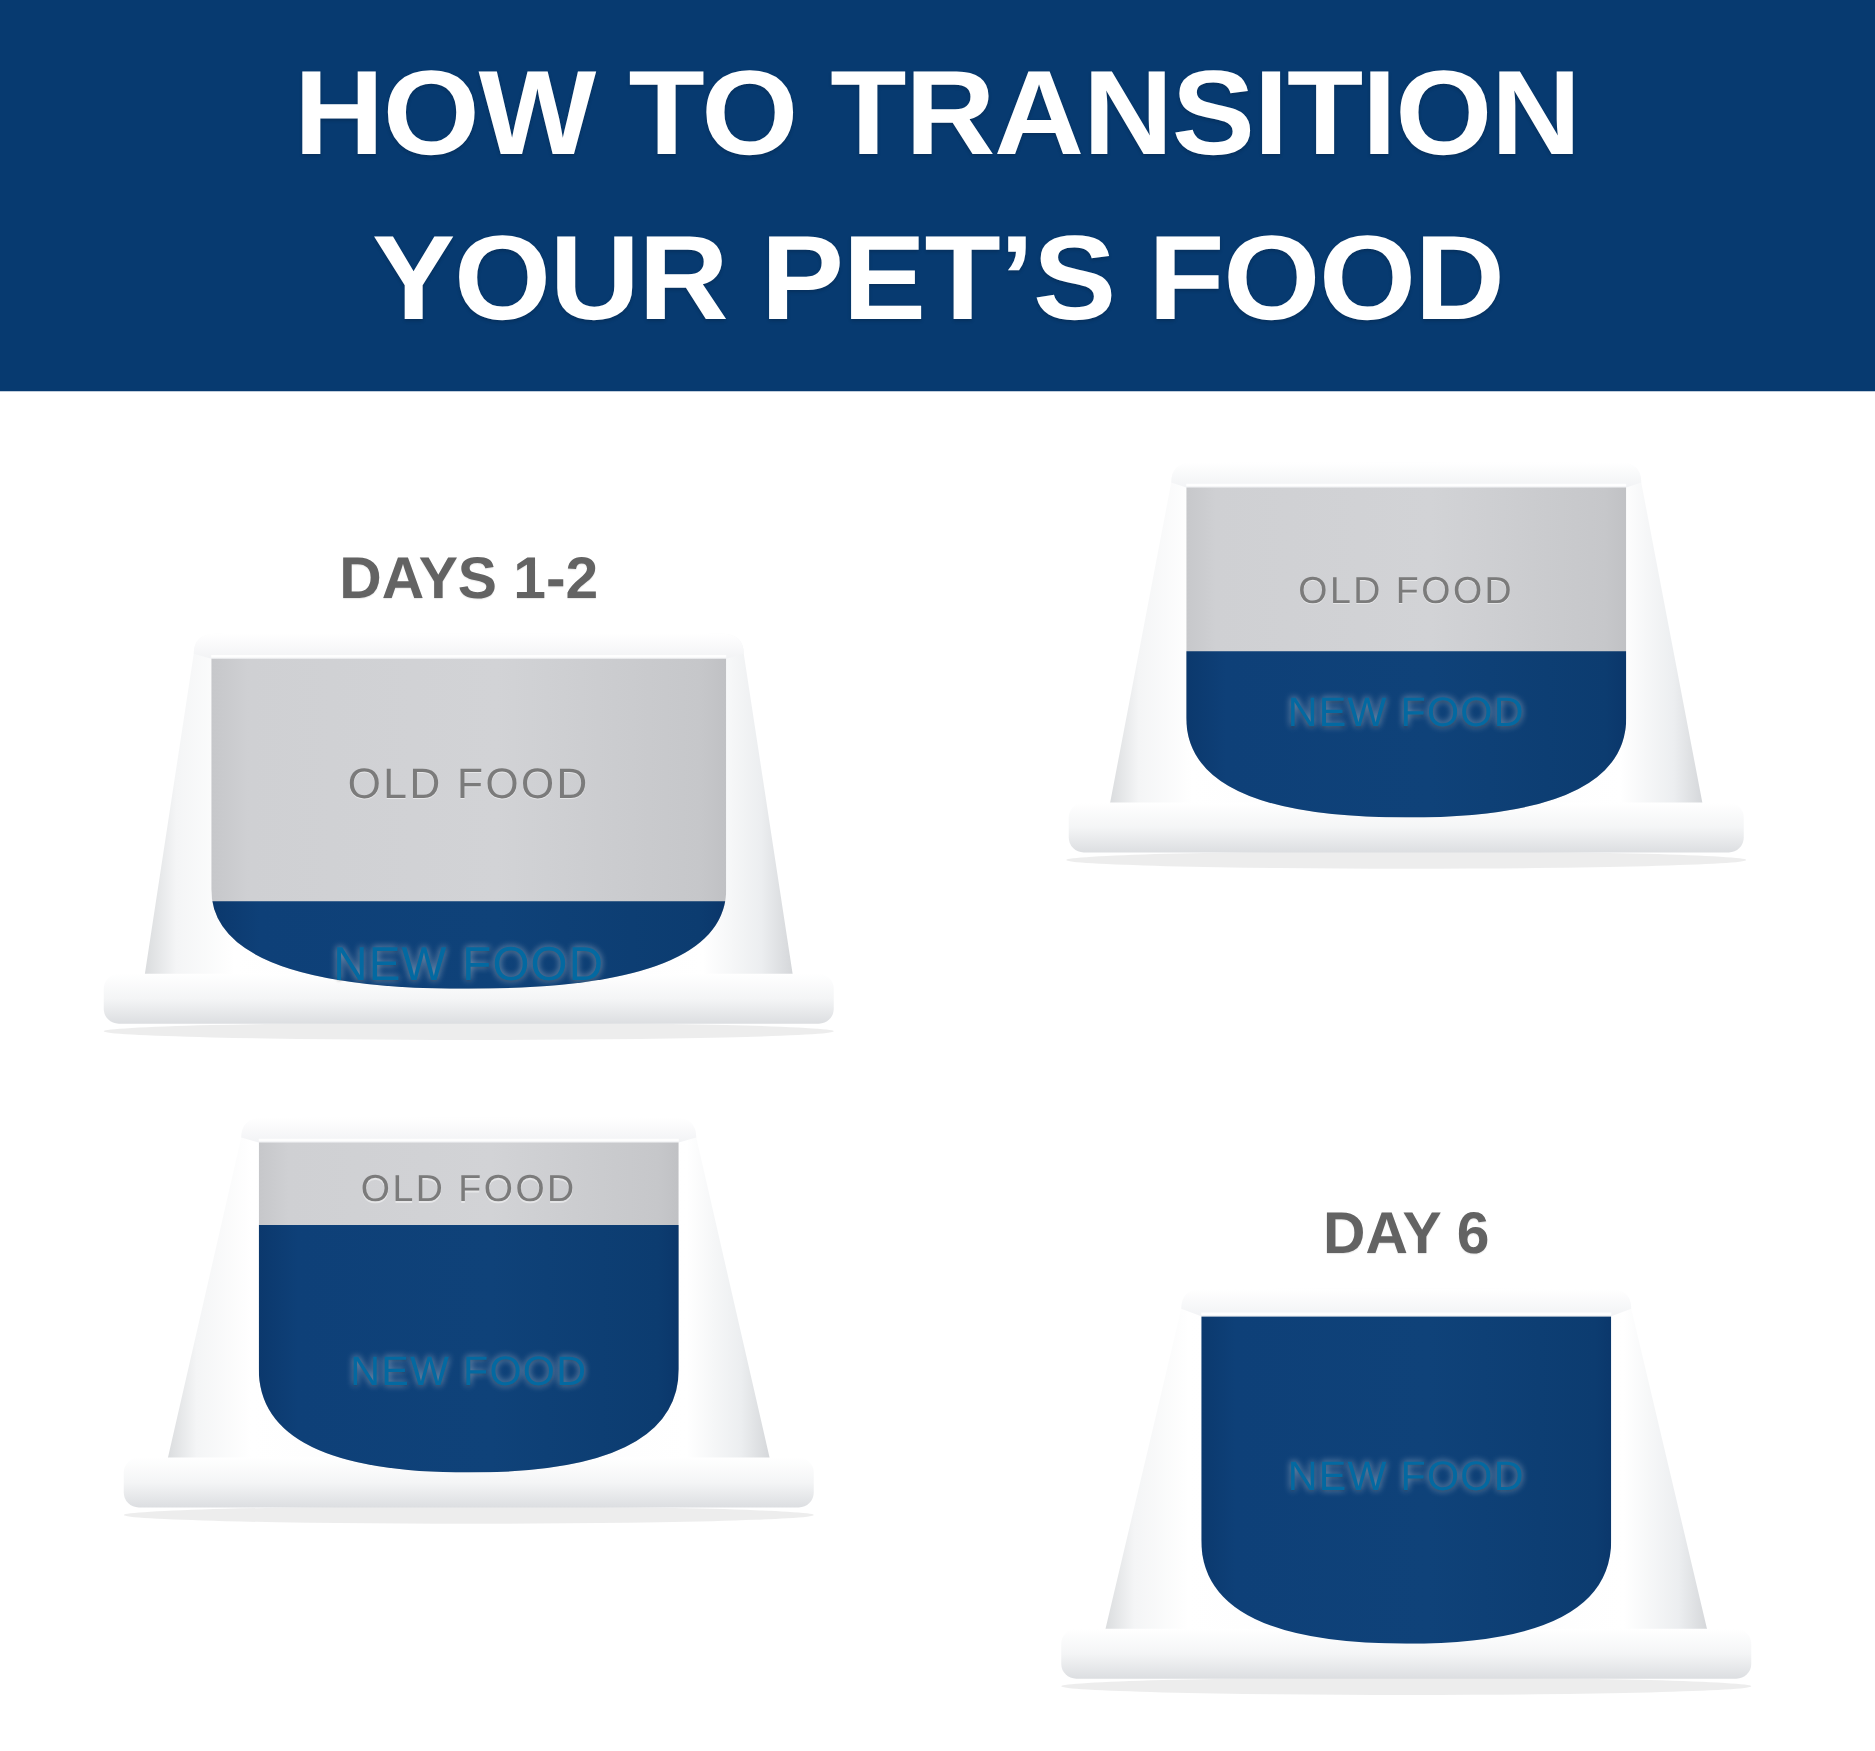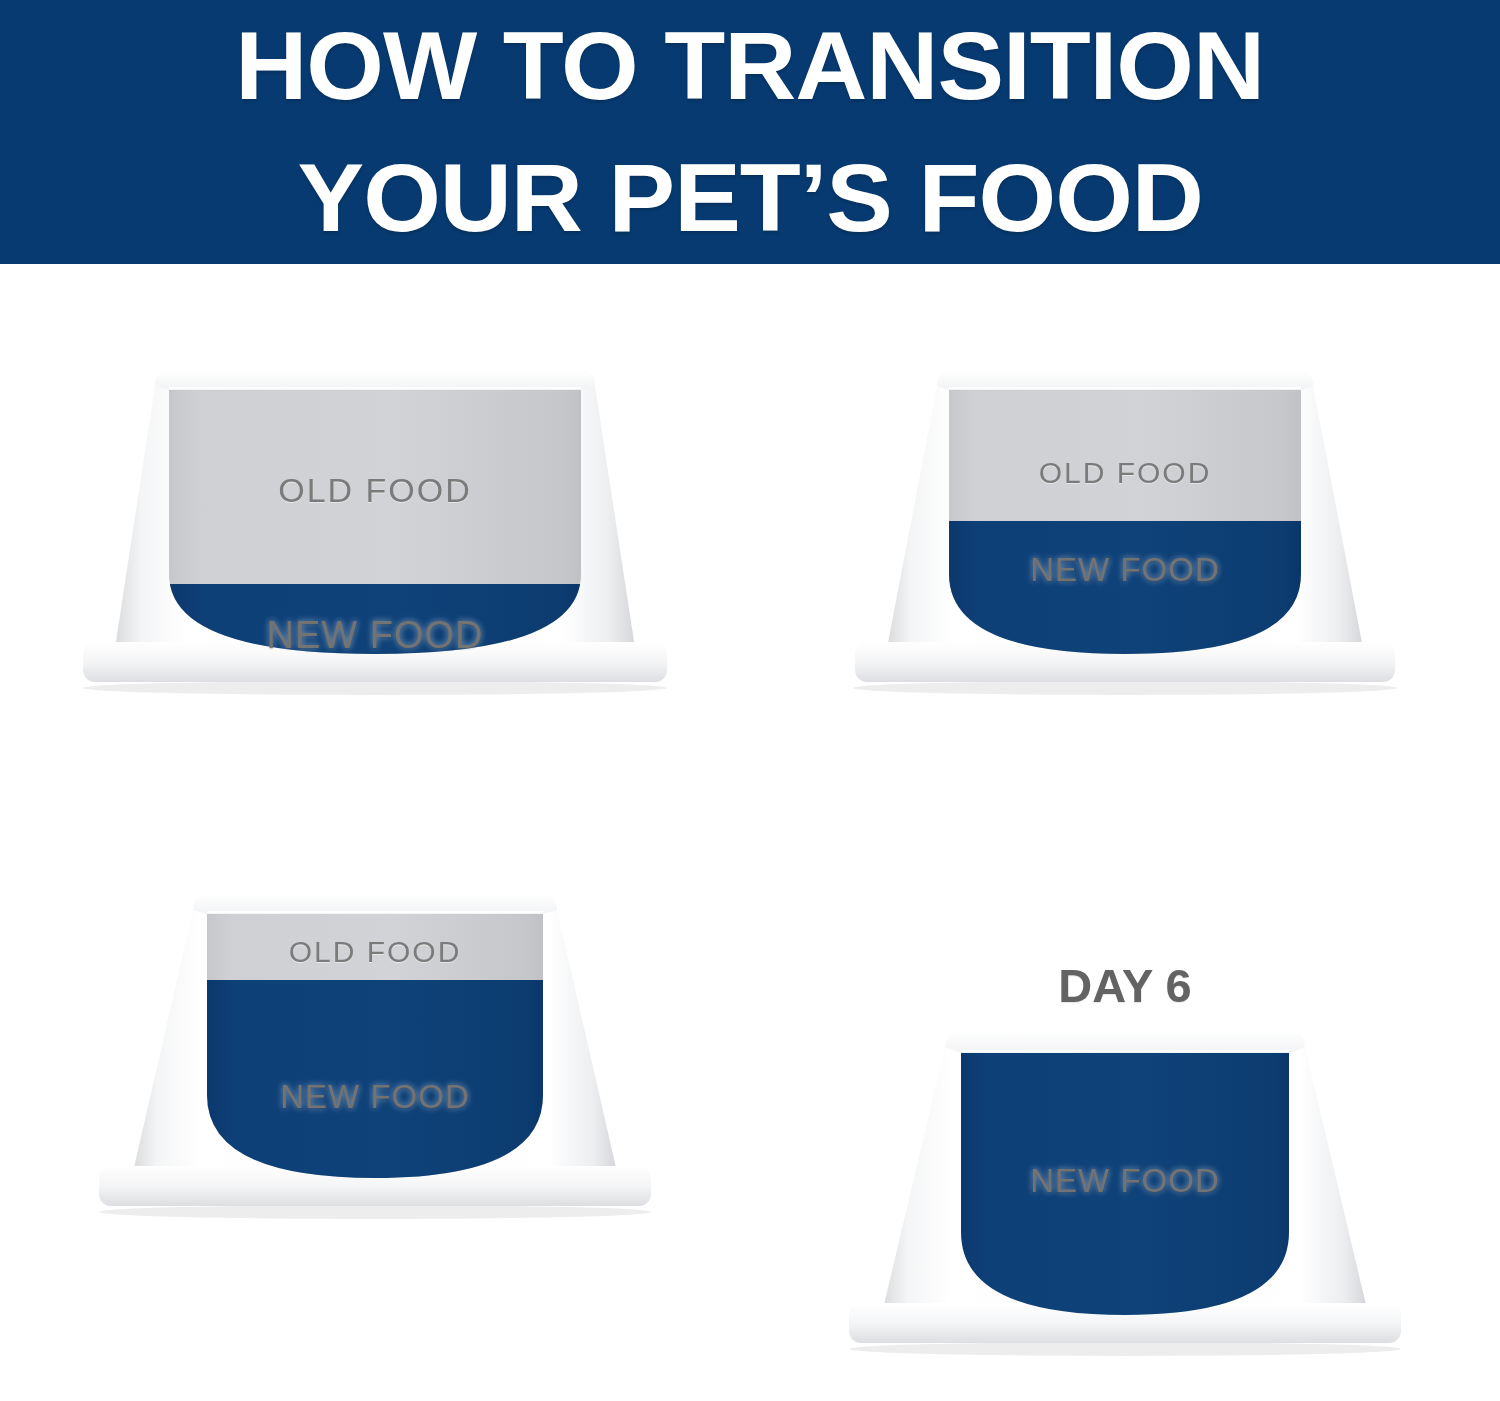--- a/index.html
+++ b/index.html
@@ -17,21 +17,21 @@
     width: 1500px;
     height: 1401px;
     background: #ffffff;
   }
 
   
   #header {
     position: absolute;
     left: 0; top: 0;
     width: 1500px;
-    height: 264px;
+    height: 313px;
     background: #073a70;
     display: flex;
     flex-direction: column;
     align-items: center;
     justify-content: center;
     gap: 20px;
   }
   #header .title-line {
     color: #ffffff;
     font-family: "Liberation Sans", sans-serif;
@@ -97,38 +97,39 @@
     font-family: "Liberation Sans", sans-serif;
     font-weight: normal;
     white-space: nowrap;
     pointer-events: none;
   }
   .old-label {
     color: #7b7b7b;
     text-shadow: 0 1px 0 rgba(255,255,255,.45);
   }
   .new-label {
-    color: #737373;
+    color: #0369a1;
     text-shadow: 0 0 6px rgba(255,255,255,.55), 0 1px 2px rgba(0,0,0,.25);
   }
 </style>
 </head>
 <body>
 
 <div id="page">
 
   <div id="header">
     <div class="title-line l1">HOW TO TRANSITION</div>
     <div class="title-line l2">YOUR PET’S FOOD</div>
   </div>
   <div id="header-underline"></div>
 
   <div id="panels">
 
     <div class="panel">
+      <div class="panel-title">DAYS 1-2</div>
       <div class="bowl-wrap">
         <svg width="620" height="330" viewBox="0 0 620 330">
           <defs>
             <linearGradient id="g1body" x1="0" y1="0" x2="1" y2="0">
               <stop offset="0" stop-color="#d9dbdd"></stop>
               <stop offset="0.05" stop-color="#f4f5f6"></stop>
               <stop offset="0.14" stop-color="#ffffff"></stop>
               <stop offset="0.50" stop-color="#fbfbfc"></stop>
               <stop offset="0.86" stop-color="#ffffff"></stop>
               <stop offset="0.95" stop-color="#eceef0"></stop>

